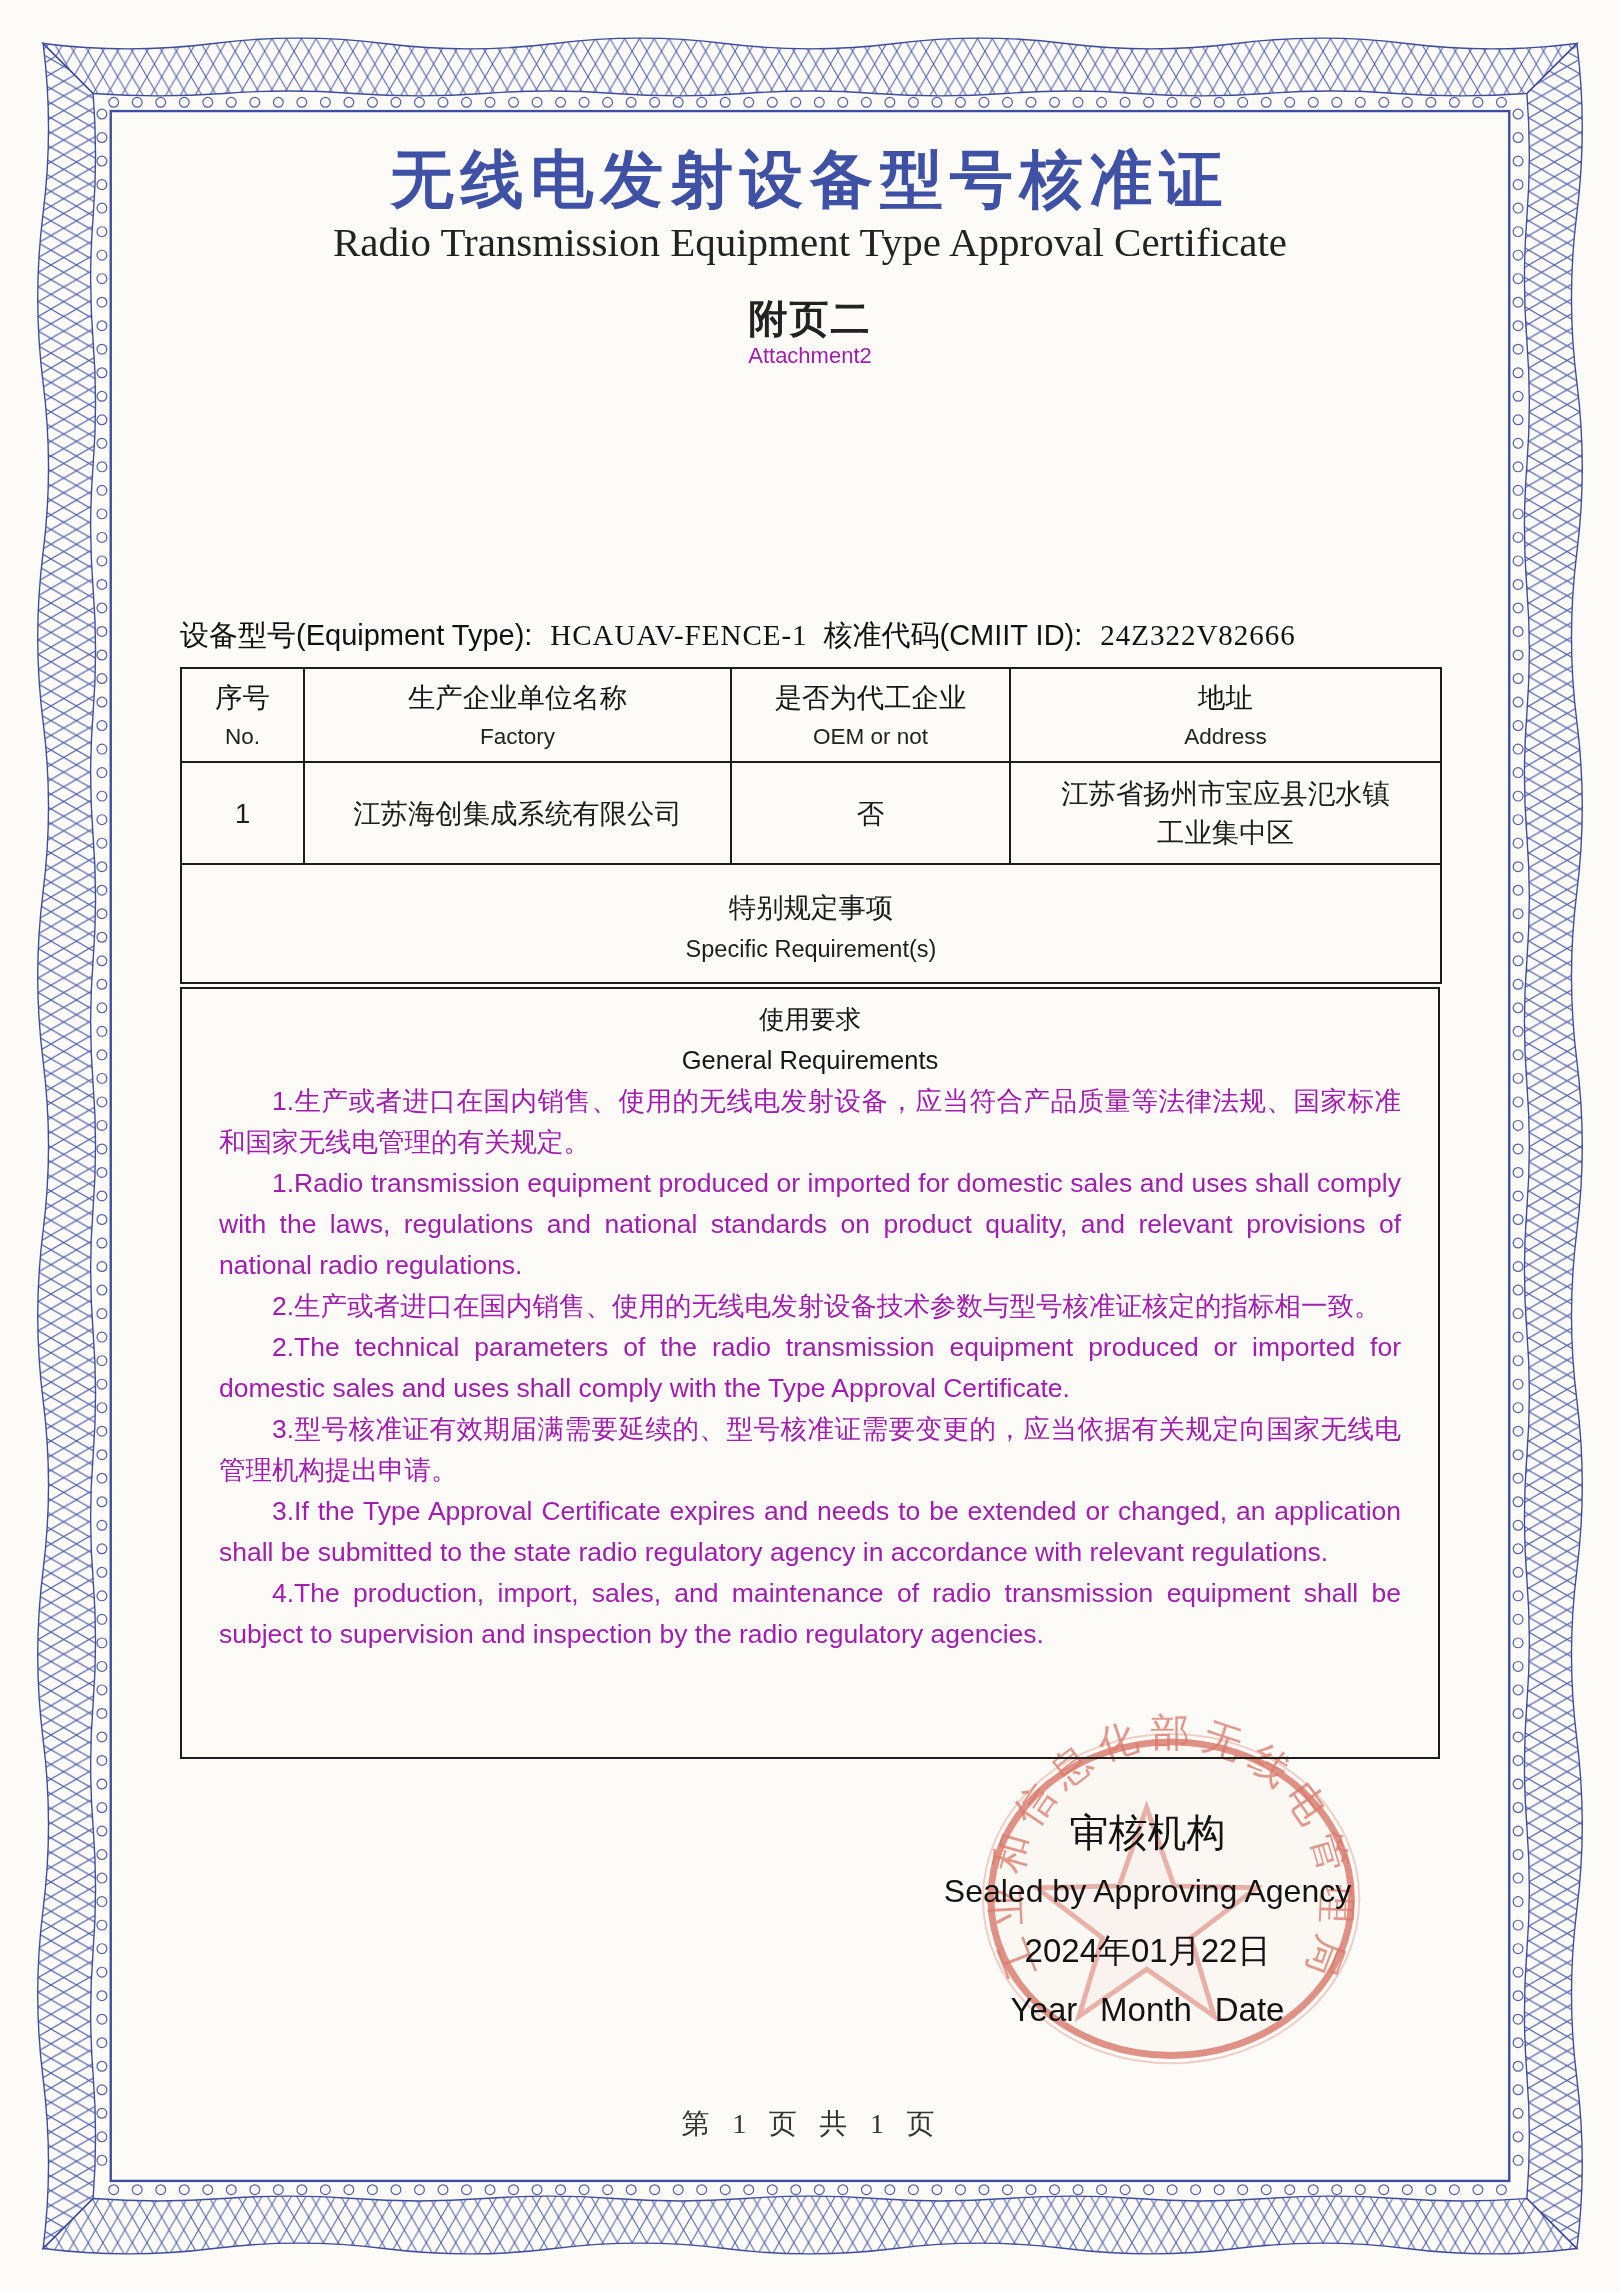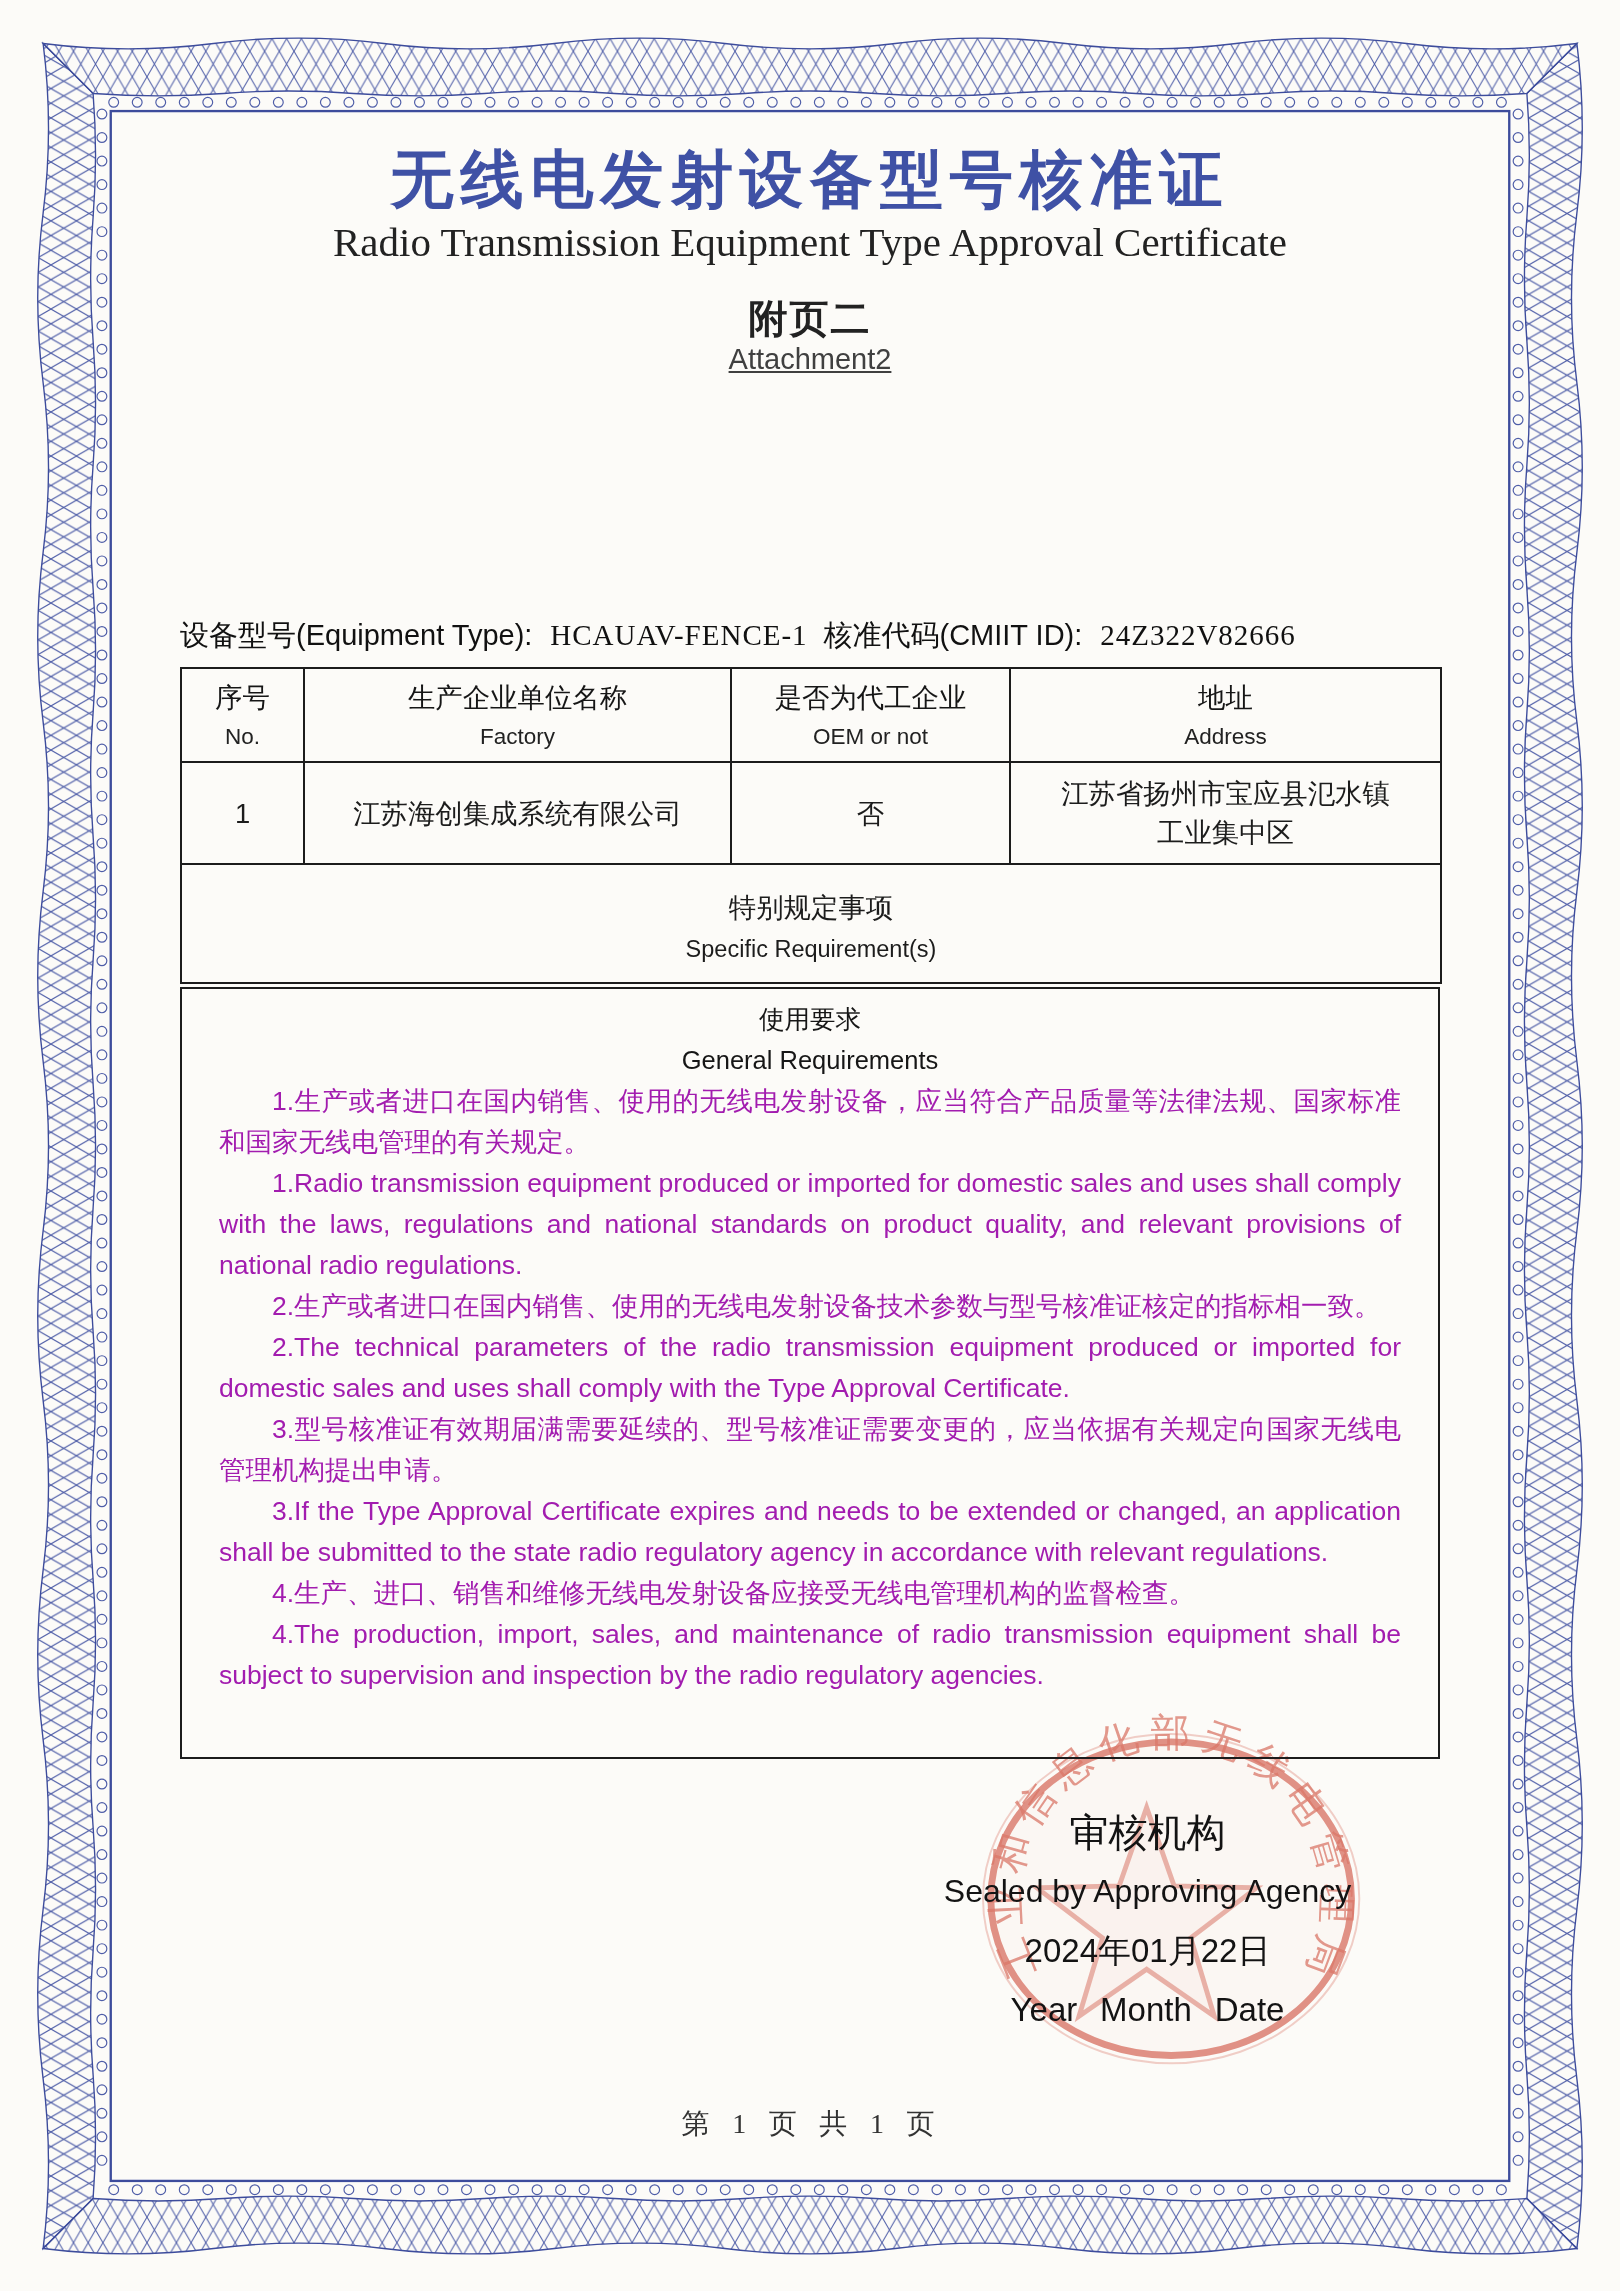--- a/index.html
+++ b/index.html
@@ -20,21 +20,21 @@
     position:absolute;top:206px;left:0;width:100%;margin:0;
     text-align:center;font-family:"Liberation Serif",serif;font-weight:normal;
     font-size:41px;color:#222;
   }
   .attach-cn{
     position:absolute;top:280px;left:0;width:100%;margin:0;text-align:center;
     font-size:39px;font-weight:bold;color:#222;letter-spacing:2px;
   }
   .attach-en{
     position:absolute;top:331px;left:0;width:100%;margin:0;text-align:center;
-    font-size:29px;color:#404040;text-decoration:underline;
+    font-size:22px;color:#a21caf;
   }
 
   .equip-line{
     position:absolute;top:604px;left:0;width:100%;
     font-size:29px;color:#111;white-space:nowrap;
   }
   .equip-label{font-weight:500;}
   .equip-value{font-family:"Liberation Serif",serif;letter-spacing:1px;padding:0 7.8px 0 9.8px;}
 
   table.t1{
@@ -468,21 +468,20 @@
 
     <div class="box2">
       <p class="gr-head">使用要求</p>
       <p class="gr-head">General Requirements</p>
       <p class="req">1.生产或者进口在国内销售、使用的无线电发射设备，应当符合产品质量等法律法规、国家标准和国家无线电管理的有关规定。</p>
       <p class="req">1.Radio transmission equipment produced or imported for domestic sales and uses shall comply with the laws, regulations and national standards on product quality, and relevant provisions of national radio regulations.</p>
       <p class="req">2.生产或者进口在国内销售、使用的无线电发射设备技术参数与型号核准证核定的指标相一致。</p>
       <p class="req">2.The technical parameters of the radio transmission equipment produced or imported for domestic sales and uses shall comply with the Type Approval Certificate.</p>
       <p class="req">3.型号核准证有效期届满需要延续的、型号核准证需要变更的，应当依据有关规定向国家无线电管理机构提出申请。</p>
       <p class="req">3.If the Type Approval Certificate expires and needs to be extended or changed, an application shall be submitted to the state radio regulatory agency in accordance with relevant regulations.</p>
-      <p class="req">4.生产、进口、销售和维修无线电发射设备应接受无线电管理机构的监督检查。</p>
       <p class="req">4.The production, import, sales, and maintenance of radio transmission equipment shall be subject to supervision and inspection by the radio regulatory agencies.</p>
     </div>
 
   </div>
 
   <div class="seal-text">
     <div class="st-cn">审核机构</div>
     <div class="st-en">Sealed by Approving Agency</div>
     <div class="st-date">2024年01月22日</div>
     <div class="st-ymd">Year Month Date</div>

